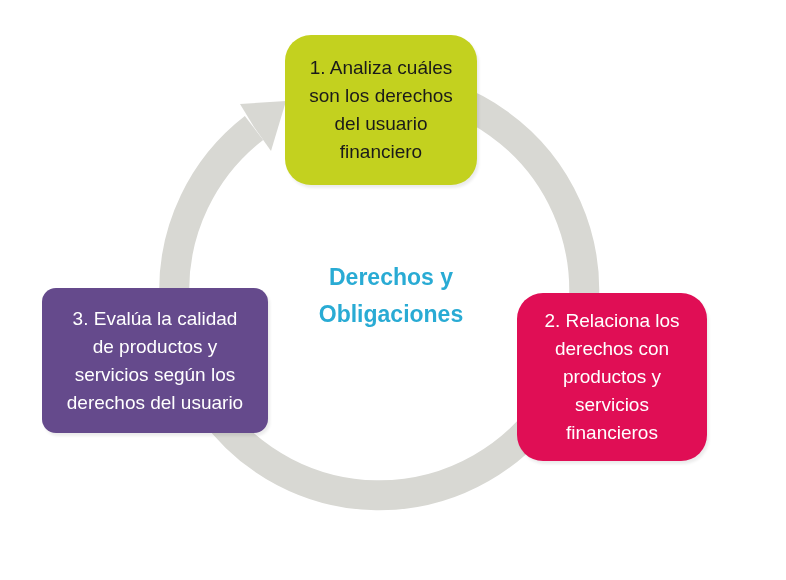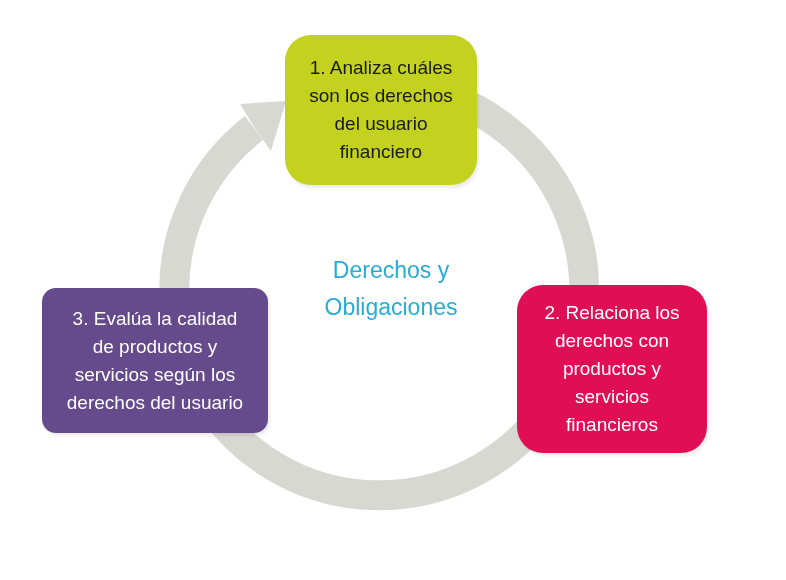--- a/index.html
+++ b/index.html
@@ -32,47 +32,47 @@
     white-space: pre-line;
     font-size: 19px;
     line-height: 28px;
     font-weight: 400;
   }
   .step-top   { left: 285px; top: 35px;  width: 192px; height: 150px; }
   .step-right { left: 517px; top: 285px; width: 190px; height: 168px; }
   .step-left  { left: 42px;  top: 288px; width: 226px; height: 145px; border-radius: 14px; }
   .center-title {
     position: absolute;
-    left: 281px; top: 252px;
+    left: 281px; top: 259px;
     width: 220px;
     text-align: center;
     font-size: 23px;
     line-height: 37px;
-    font-weight: 400;
+    font-weight: 700;
     white-space: pre-line;
   }
 </style>
 </head>
 <body>
 
 <div class="canvas">
 
   <svg class="ring-svg" viewBox="0 0 786 580" xmlns="http://www.w3.org/2000/svg" aria-hidden="true">
     <path d="M 303 100 A 205 205 0 1 1 254 128" fill="none" stroke-width="30" stroke="#D8D8D3"></path>
     <polygon points="286,101 271,151 254,127 240,104" fill="#D8D8D3"></polygon>
   </svg>
 
   <div class="step-box step-top" style="background: rgb(195, 209, 31);">
     <div class="step-text" style="color: rgb(26, 26, 26);">1. Analiza cuáles
 son los derechos
 del usuario
 financiero</div>
   </div>
 
-  <div class="step-box step-right" style="background: rgb(224, 14, 85);">
+  <div class="step-box step-right" style="background: rgb(224, 14, 85); margin-top: 8px;">
     <div class="step-text" style="color: rgb(255, 255, 255);">2. Relaciona los
 derechos con
 productos y
 servicios
 financieros</div>
   </div>
 
   <div class="step-box step-left" style="background: rgb(101, 74, 140);">
     <div class="step-text" style="color: rgb(255, 255, 255);">3. Evalúa la calidad
 de productos y

